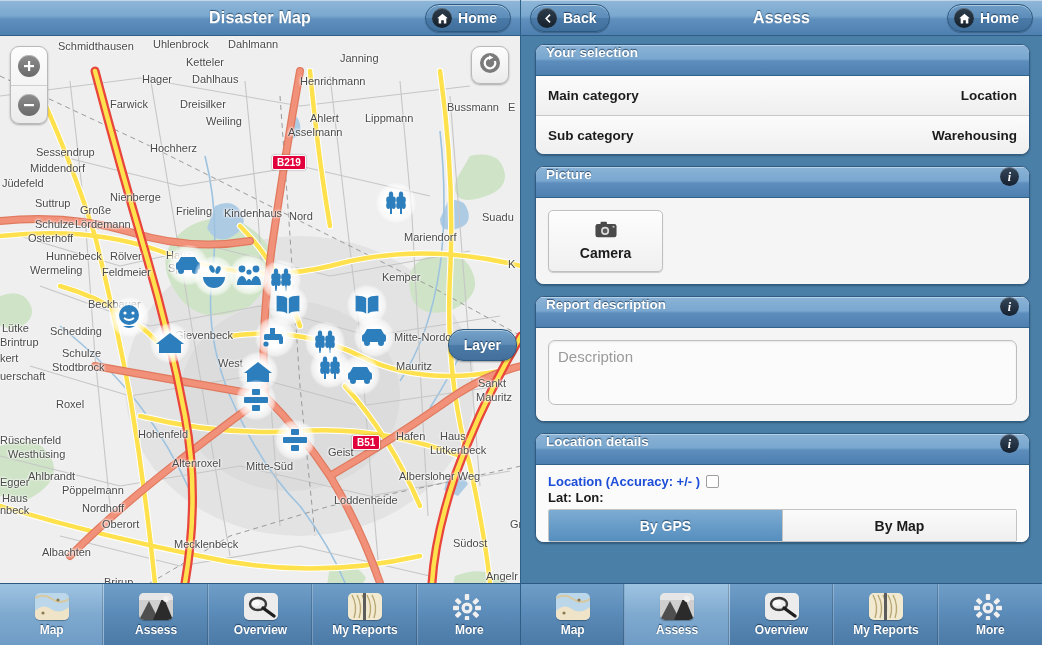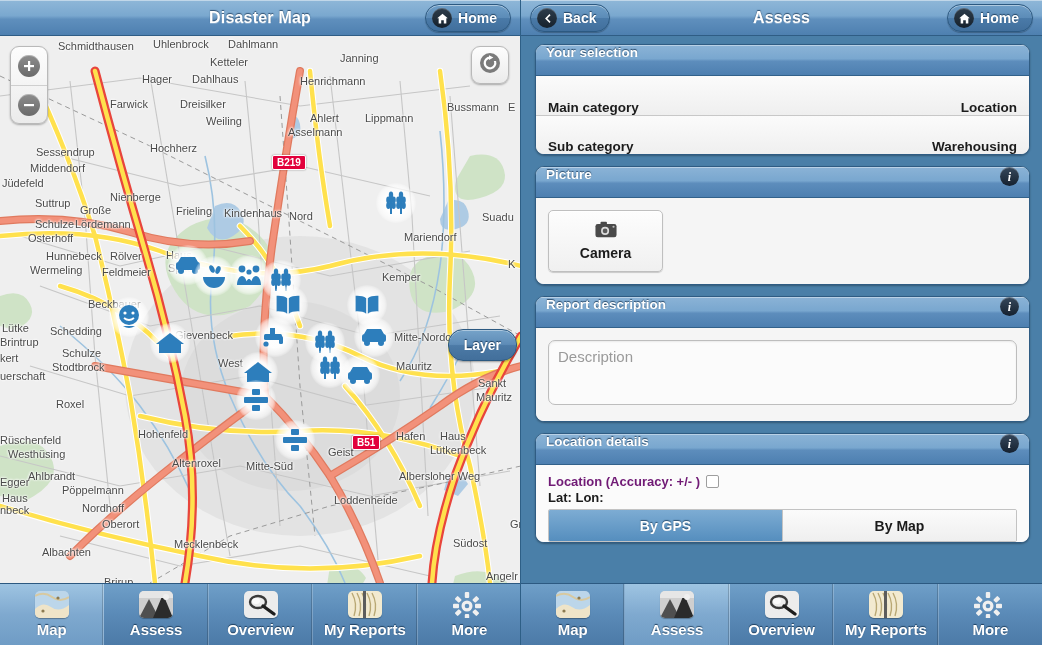--- a/index.html
+++ b/index.html
@@ -122,21 +122,21 @@
   }
   .info{
     width:19px;height:19px;border-radius:50%;cursor:pointer;flex:0 0 auto;
     background:linear-gradient(to bottom,#36485c,#152130);
     display:flex;align-items:center;justify-content:center;
     box-shadow:inset 0 1px 0 rgba(255,255,255,.28);
     color:#fff;font-size:12px;font-weight:bold;font-style:italic;
     font-family:"Liberation Serif", serif;line-height:1;
   }
   .row{
-    height:39px;display:flex;align-items:flex-end;padding:0 12px;
+    height:39px;display:flex;align-items:flex-start;padding:12px 12px;
     background:linear-gradient(to bottom,#fbfbfb,#efefef);
     font-size:13.5px;font-weight:bold;color:#1b1b1b;
   }
   .row+.row{border-top:1px solid #c8c8c8;}
   .row .k{flex:1;}
   .row .v{text-align:right;}
 
   .card-body{background:#f5f5f5;padding:12px;}
   .cambtn{
     width:115px;height:62px;border-radius:5px;cursor:pointer;
@@ -147,21 +147,21 @@
   }
   .cambtn .cl{font-size:14px;font-weight:bold;color:#1b1b1b;}
   .desc{
     width:100%;height:65px;resize:none;
     border:1px solid #bdbdbd;border-radius:7px;padding:7px 9px;
     font-family:"Liberation Sans", sans-serif;font-size:15px;color:#333;
     background:#fbfbfb;box-shadow:inset 0 1px 2px rgba(0,0,0,.07);
   }
   .desc::placeholder{color:#9a9a9a;}
   .loc-body{background:#fbfbfb;padding:9px 12px 0 12px;}
-  .loc-line{font-size:13px;font-weight:bold;color:#701a75;display:flex;align-items:center;gap:6px;}
+  .loc-line{font-size:13px;font-weight:bold;color:#1d4ed8;display:flex;align-items:center;gap:6px;}
   .chk{
     width:13px;height:13px;border:1px solid #9e9e9e;background:#fff;border-radius:2px;
     display:inline-block;cursor:pointer;
   }
   .loc-line2{font-size:13px;font-weight:bold;color:#1b1b1b;margin-top:1px;}
   .seg{display:flex;margin-top:4px;border:1px solid #c3c3c3;border-radius:2px;overflow:hidden;}
   .segbtn{
     flex:1;height:31px;display:flex;align-items:center;justify-content:center;cursor:pointer;
     font-size:14px;font-weight:bold;
     background:linear-gradient(to bottom,#fbfbfb,#efefef);color:#1b1b1b;
@@ -181,21 +181,21 @@
   .tab{
     flex:1;display:flex;flex-direction:column;align-items:center;justify-content:center;
     gap:3px;cursor:pointer;border-right:1px solid rgba(255,255,255,.22);
     box-shadow:inset -1px 0 0 rgba(0,0,0,.18);
   }
   .tab:last-child{border-right:none;box-shadow:none;}
   .tab.active{
     background:linear-gradient(to bottom,#9ec4e2 0%,#7fa9cf 50%,#6f9cc5 100%);
   }
   .tab .tl{
-    font-size:15px;font-weight:bold;color:#fff;
+    font-size:12px;font-weight:bold;color:#fff;
     text-shadow:0 -1px 1px rgba(15,45,75,.8);
   }
   .ticon{width:34px;height:27px;border-radius:5px;overflow:hidden;position:relative;
          box-shadow:0 1px 1px rgba(0,0,0,.3);}
   .ticon.plain{box-shadow:none;background:none;}
 </style>
 </head>
 <body>
 
 <div class="screen">
@@ -313,21 +313,21 @@
         <path d="M95 35 Q120 130 145 215 Q170 300 185 380 Q200 460 185 547" stroke="#ffe14d" stroke-width="4.5" fill="none" stroke-linecap="round"></path>
         <path d="M521 300 Q480 370 455 440 Q435 500 432 547" stroke="#e8453c" stroke-width="9" fill="none" stroke-linecap="round"></path>
         <path d="M521 300 Q480 370 455 440 Q435 500 432 547" stroke="#ffe14d" stroke-width="4.5" fill="none" stroke-linecap="round"></path>
       </svg>
 
       <div id="map-labels">
           <div class="mlabel" style="left: 58px; top: 4px;">Schmidthausen</div>
           <div class="mlabel" style="left: 153px; top: 2px;">Uhlenbrock</div>
           <div class="mlabel" style="left: 228px; top: 2px;">Dahlmann</div>
           <div class="mlabel" style="left: 340px; top: 16px;">Janning</div>
-          <div class="mlabel" style="left: 186px; top: 20px; margin-left: 24px;">Ketteler</div>
+          <div class="mlabel" style="left: 186px; top: 20px;">Ketteler</div>
           <div class="mlabel" style="left: 142px; top: 37px;">Hager</div>
           <div class="mlabel" style="left: 192px; top: 37px;">Dahlhaus</div>
           <div class="mlabel" style="left: 300px; top: 39px;">Henrichmann</div>
           <div class="mlabel" style="left: 110px; top: 62px;">Farwick</div>
           <div class="mlabel" style="left: 180px; top: 62px;">Dreisilker</div>
           <div class="mlabel" style="left: 447px; top: 65px;">Bussmann</div>
           <div class="mlabel" style="left: 508px; top: 65px;">E</div>
           <div class="mlabel" style="left: 310px; top: 76px;">Ahlert</div>
           <div class="mlabel" style="left: 365px; top: 76px;">Lippmann</div>
           <div class="mlabel" style="left: 206px; top: 79px;">Weiling</div>

